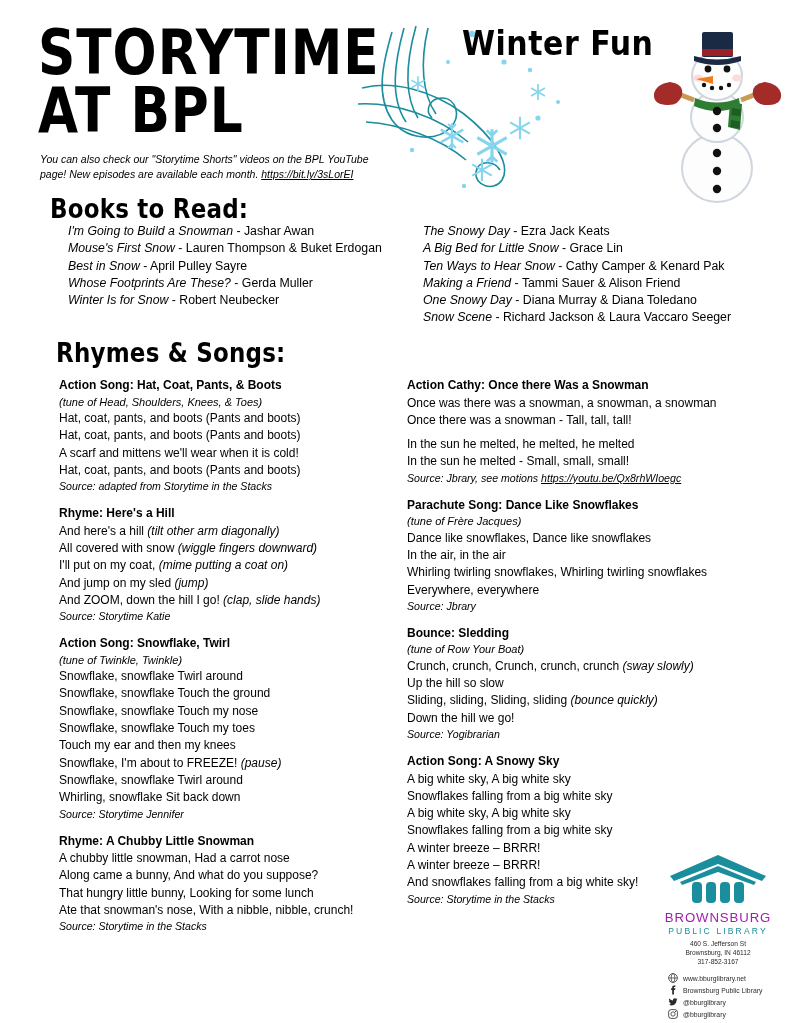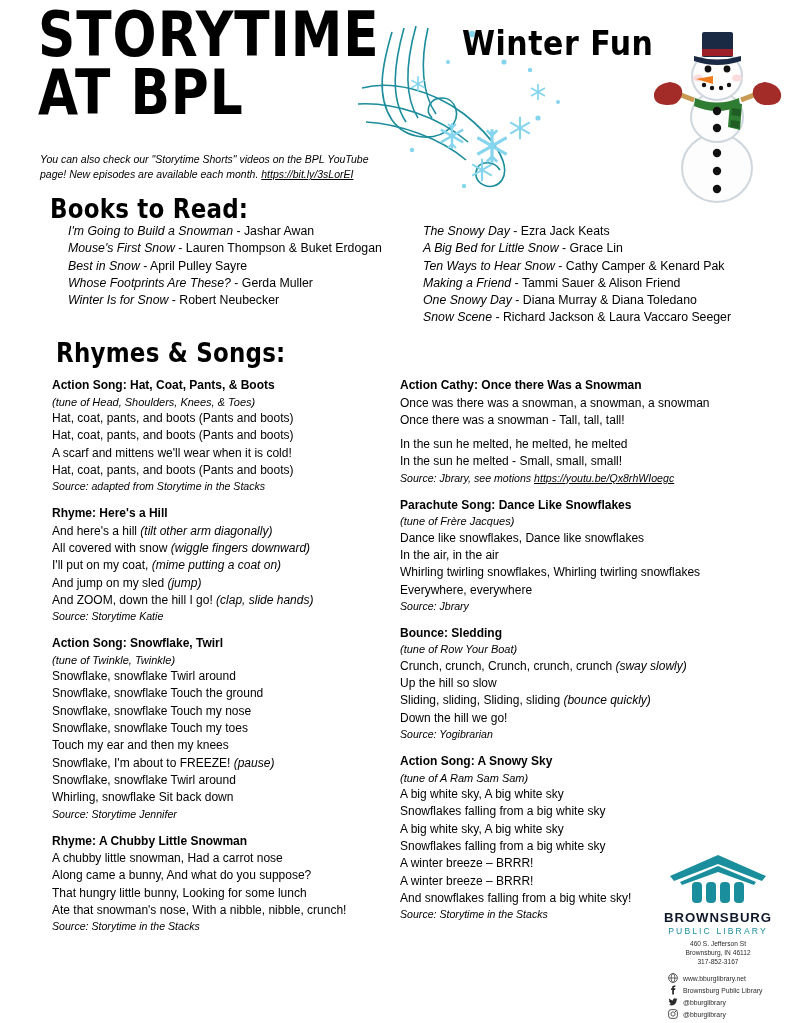--- a/index.html
+++ b/index.html
@@ -17,21 +17,21 @@
   }
 
   
   .header {
     position: relative;
     height: 195px;
   }
   .title-block {
     position: absolute;
     left: 38px;
-    top: 6px;
+    top: 24px;
     width: 340px;
   }
   .main-title {
     font-family: "DejaVu Sans", sans-serif;
     font-weight: bold;
     font-size: 54px;
     line-height: 0.93;
     letter-spacing: 1px;
     margin: 0;
     transform: scaleY(1.16) scaleX(0.96);
@@ -115,21 +115,21 @@
     position: absolute;
     top: 377px;
     left: 0;
     width: 791px;
     display: flex;
   }
   .rhyme-col { width: 348px; }
   .rhyme-col.left { margin-left: 52px; }
   .rhyme-col.right { margin-left: 0px; }
 
-  .song { margin-bottom: 11px; }
+  .song { margin-bottom: 11px; margin-left: 7px; }
   .song-title {
     font-size: 12px;
     font-weight: bold;
     line-height: 16.5px;
     margin-bottom: 1px;
   }
   .song-tune {
     font-size: 11px;
     font-style: italic;
     line-height: 15.5px;
@@ -152,23 +152,23 @@
   .logo-block {
     position: absolute;
     left: 648px;
     top: 852px;
     width: 140px;
     text-align: center;
   }
   .logo-mark { width: 140px; height: 52px; }
   .logo-name {
     font-size: 13.2px;
-    font-weight: bold;
+    font-weight: normal;
     letter-spacing: 0.9px;
-    color: #0f172a;
+    color: #a21caf;
     margin-top: 2px;
   }
   .logo-sub {
     font-size: 8.6px;
     letter-spacing: 2.1px;
     color: #1a8e9c;
     margin-top: 1px;
   }
   .logo-addr {
     font-size: 6.6px;
@@ -389,21 +389,20 @@
         <div class="song-title">Bounce: Sledding</div>
         <div class="song-tune">(tune of Row Your Boat)</div>
         <div class="song-line">Crunch, crunch, Crunch, crunch, crunch <span class="act">(sway slowly)</span></div>
         <div class="song-line">Up the hill so slow</div>
         <div class="song-line">Sliding, sliding, Sliding, sliding <span class="act">(bounce quickly)</span></div>
         <div class="song-line">Down the hill we go!</div>
         <div class="song-source"><span>Source: Yogibrarian</span></div>
       </div>
       <div class="song">
         <div class="song-title">Action Song: A Snowy Sky</div>
-        <div class="song-tune">(tune of A Ram Sam Sam)</div>
         <div class="song-line">A big white sky, A big white sky</div>
         <div class="song-line">Snowflakes falling from a big white sky</div>
         <div class="song-line">A big white sky, A big white sky</div>
         <div class="song-line">Snowflakes falling from a big white sky</div>
         <div class="song-line">A winter breeze – BRRR!</div>
         <div class="song-line">A winter breeze – BRRR!</div>
         <div class="song-line">And snowflakes falling from a big white sky!</div>
         <div class="song-source"><span>Source: Storytime in the Stacks</span></div>
       </div>
     </div>

